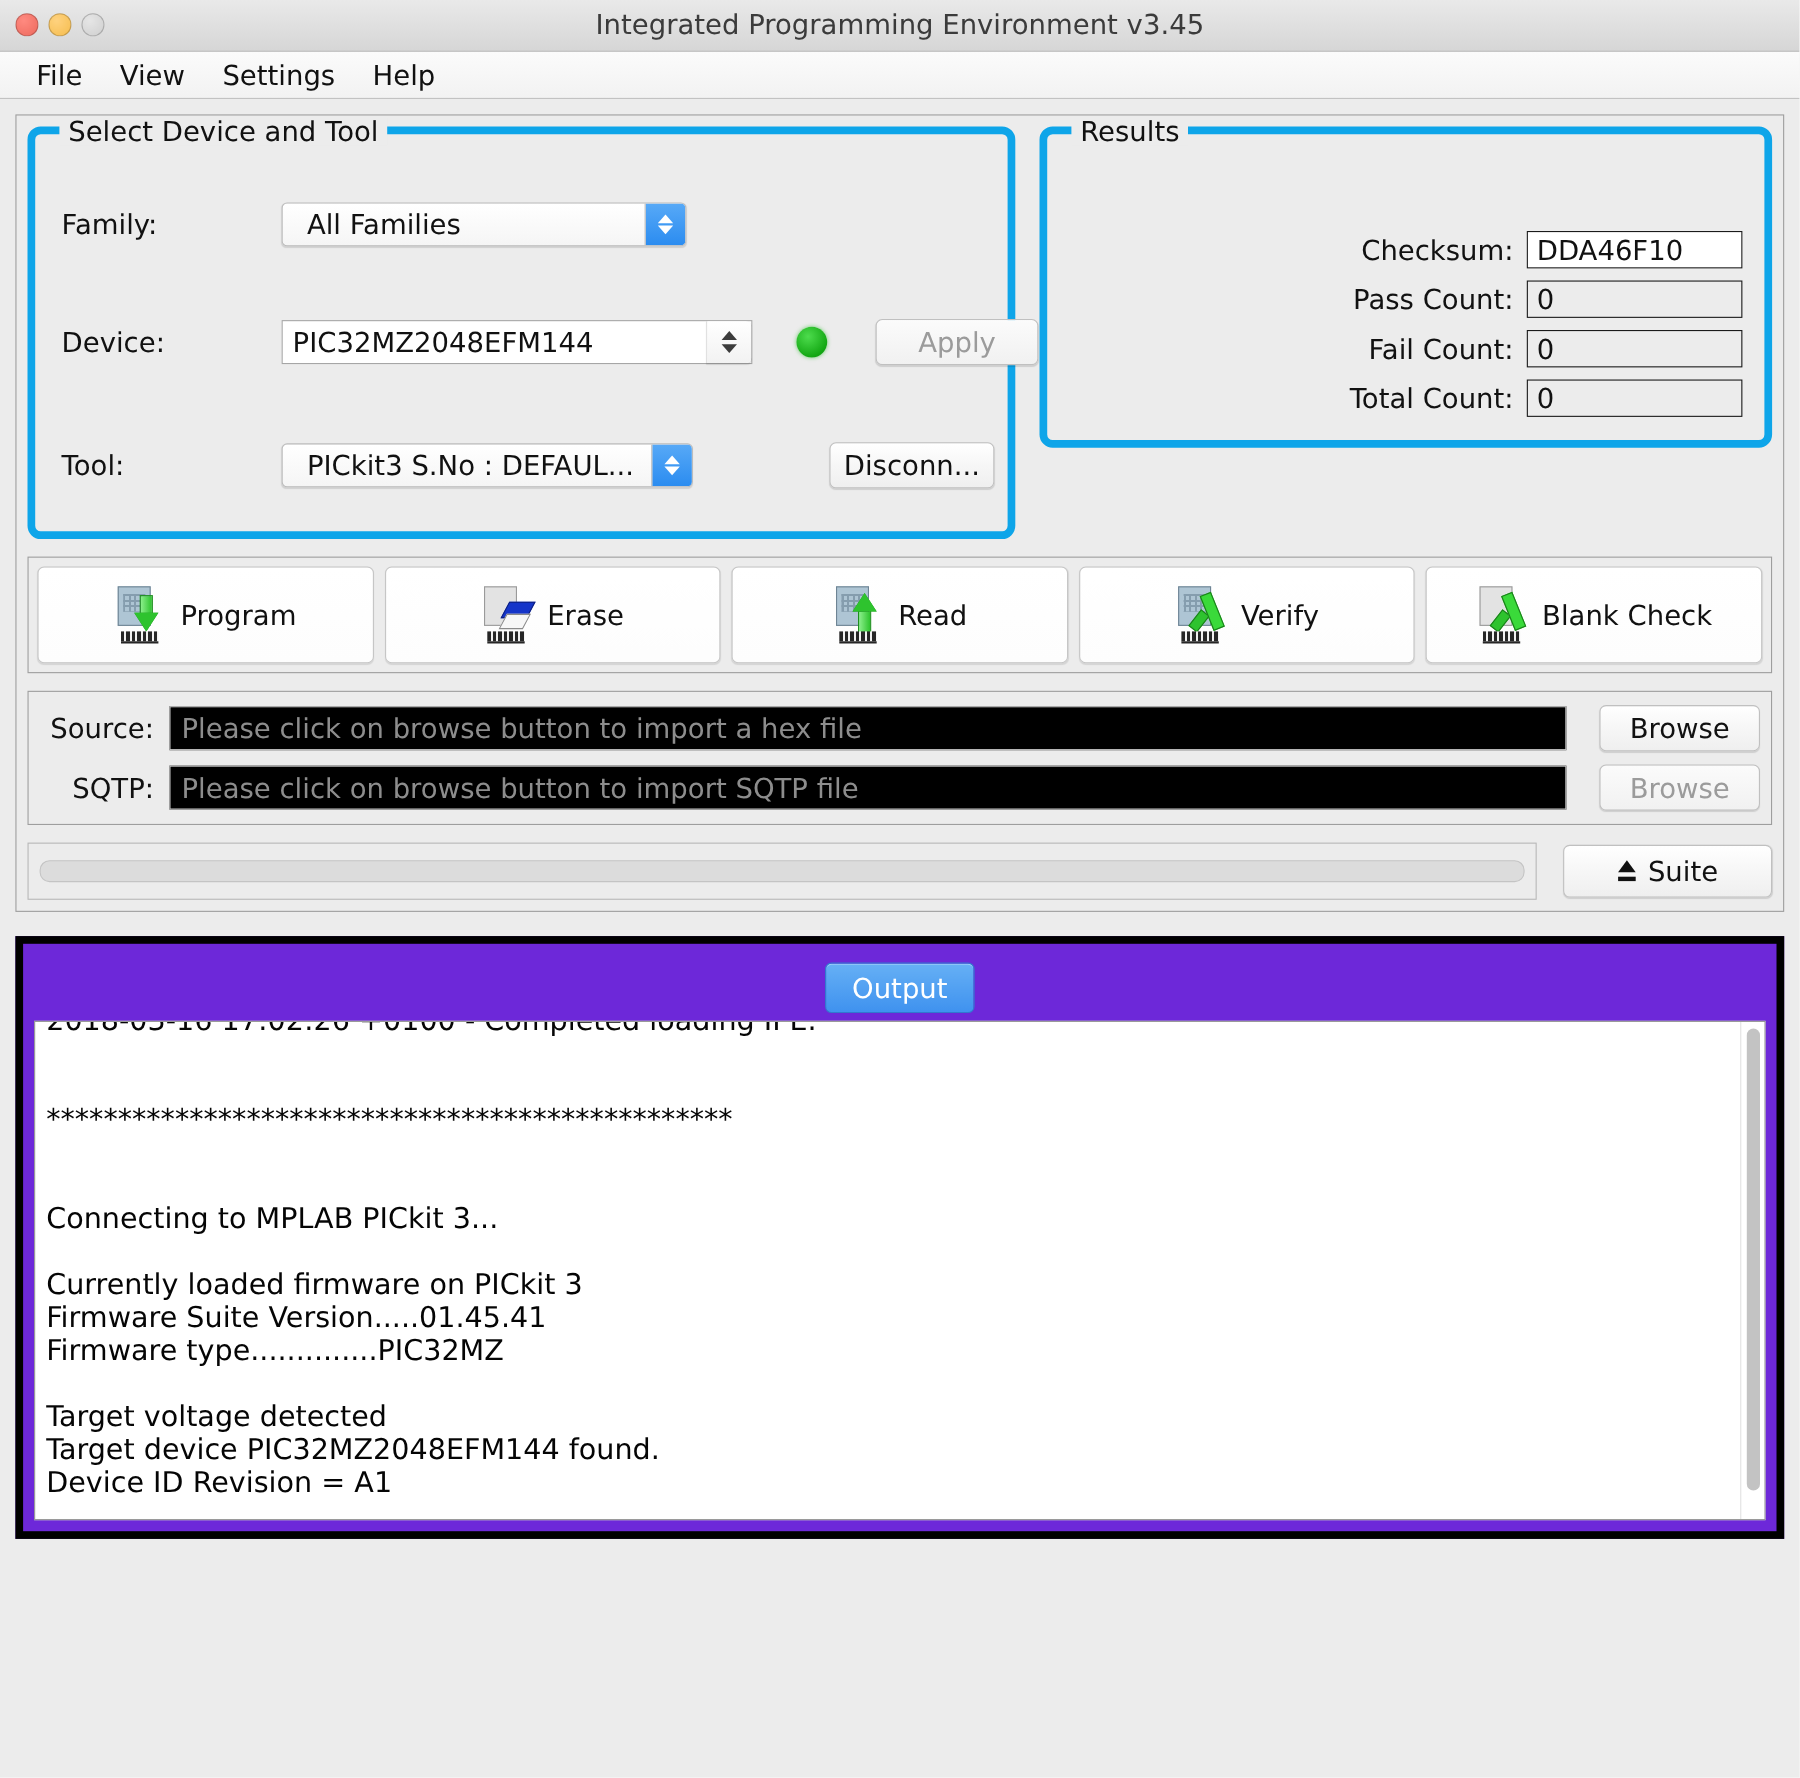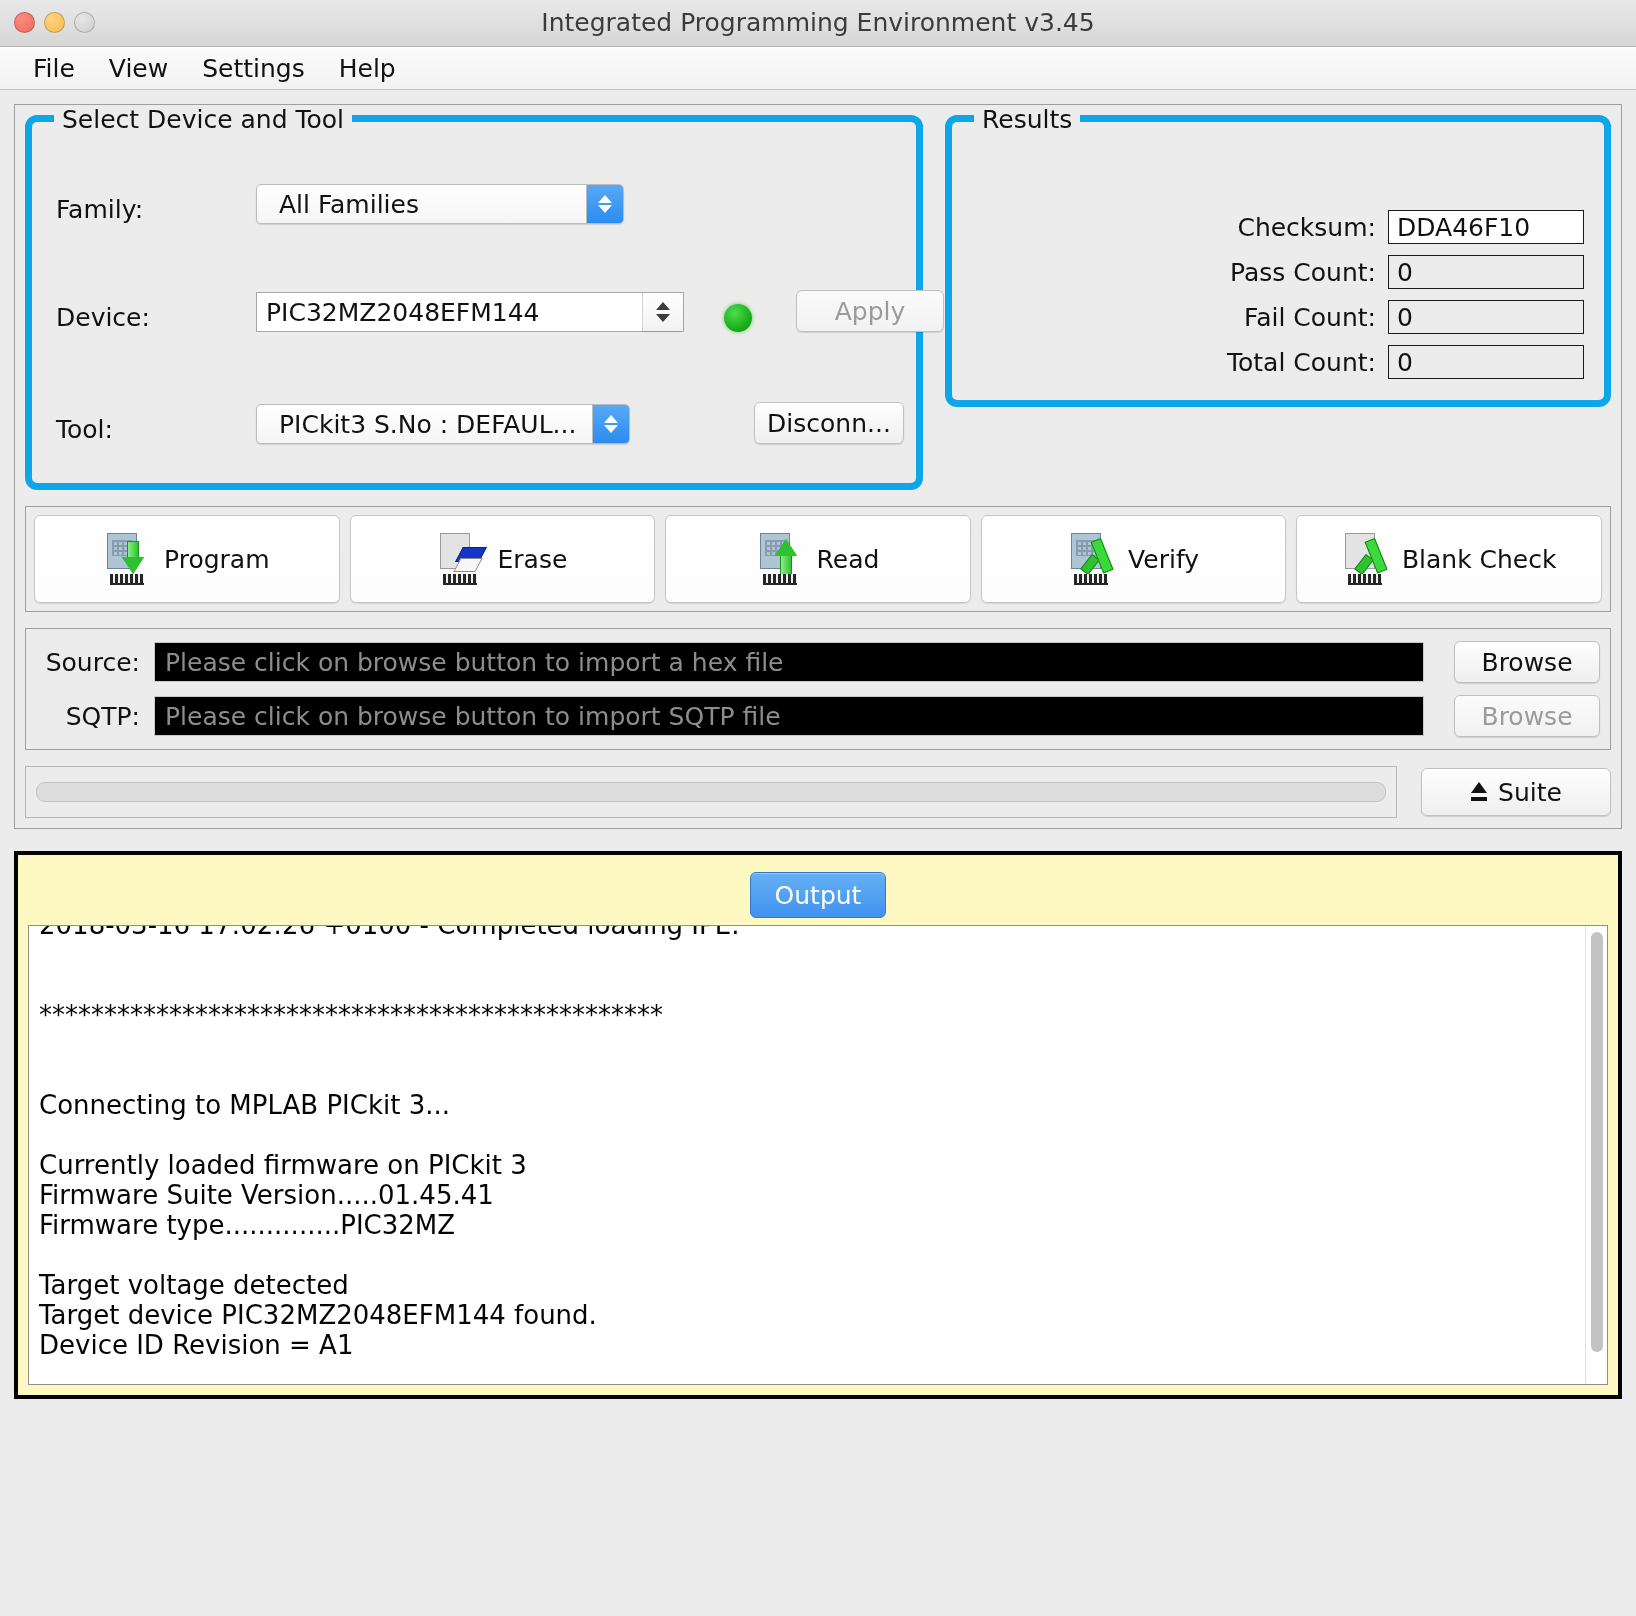--- a/index.html
+++ b/index.html
@@ -117,21 +117,21 @@
     align-items: stretch;
   }
 
   #device-group { width: 898px; height: 375px; }
   #results-group { flex: 1 1 auto; height: 292px; }
 
   
   .form-row {
     position: absolute;
     display: flex;
-    align-items: flex-end;
+    align-items: center;
   }
   .field-label {
     font-size: 25px;
     color: #111;
     text-align: left;
     white-space: nowrap;
   }
 
   
   .popup {
@@ -438,22 +438,22 @@
     border-bottom: 11px solid #111;
   }
   .eject-icon::after {
     content:""; position:absolute; left: 1px; bottom: 1px;
     width: 16px; height: 4px; background: #111;
   }
 
   
   .output-panel {
     margin-top: 22px;
-    border: 4px solid #000000;
-    background: #fef9c3;
+    border: 7px solid #000000;
+    background: #6d28d9;
     flex: 0 0 auto;
     padding: 10px;
     box-sizing: border-box;
     height: 548px;
     display: flex;
     flex-direction: column;
   }
   .tabstrip {
     height: 60px;
     display: flex;

